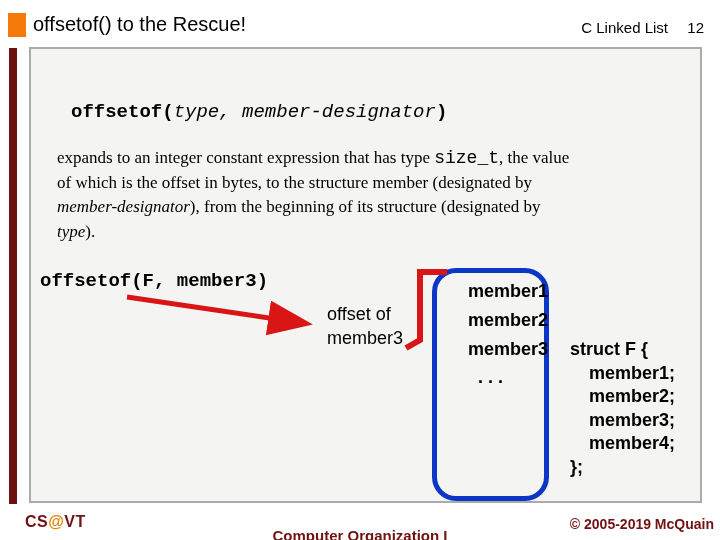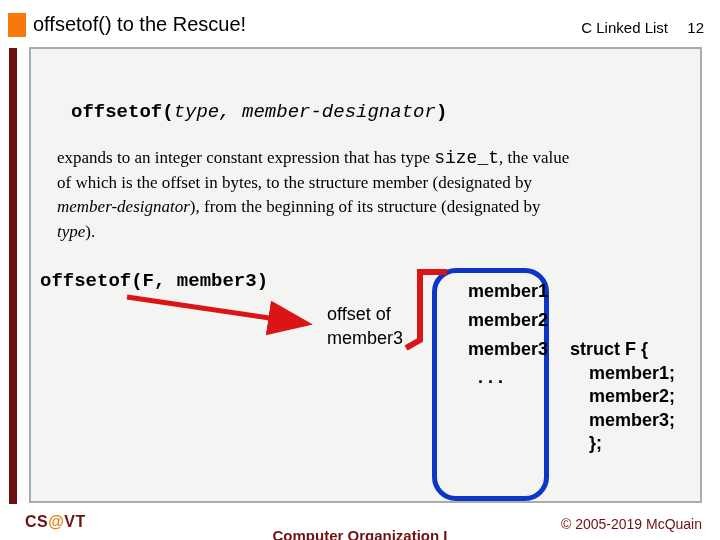--- a/index.html
+++ b/index.html
@@ -37,21 +37,21 @@
   .member-item:last-child { padding-left:0; text-align:center; }
   .struct-def { position:absolute; left:570px; top:338px; }
   .struct-line { font-size:18px; font-weight:bold; line-height:23.5px; white-space:pre; }
   .struct-line:nth-child(n+2):nth-child(-n+5) { padding-left:19px; }
   
   .footer-left { position:absolute; left:25px; top:513px; font-size:16px; font-weight:bold;
                  color:#701212; letter-spacing:0.5px; }
   .orange-text { color:#e8820c; }
   .footer-center { position:absolute; left:0; top:527px; width:720px; text-align:center;
                    font-size:15px; font-weight:bold; color:#701212; }
-  .footer-right { position:absolute; right:18px; top:516px; font-size:14px; font-weight:normal; color:#701212; }
+  .footer-right { position:absolute; right:6px; top:516px; font-size:14px; font-weight:bold; color:#701212; }
 </style>
 </head>
 <body>
 
 <div class="slide">
 
   <div class="orange-square"></div>
   <div class="title">offsetof() to the Rescue!</div>
   <div class="course-tag">C Linked List</div>
   <div class="page-num">12</div>
@@ -76,20 +76,21 @@
       <div class="member-item">member2</div>
       <div class="member-item">member3</div>
       <div class="member-item">. . .</div>
     </div>
 
   <div class="struct-def">
       <div class="struct-line">struct F {</div>
       <div class="struct-line">member1;</div>
       <div class="struct-line">member2;</div>
       <div class="struct-line">member3;</div>
+      <div class="struct-line">member4;</div>
       <div class="struct-line">};</div>
     </div>
 
   <svg class="overlay" viewBox="0 0 720 540">
     <defs>
       <marker id="ah" markerWidth="10" markerHeight="9" refX="7" refY="3.5" orient="auto">
         <path d="M0,0 L9,3.5 L0,7 Z" fill="#d91515"></path>
       </marker>
     </defs>
     <line x1="127" y1="297" x2="303" y2="323" stroke="#d91515" stroke-width="5" marker-end="url(#ah)"></line>

